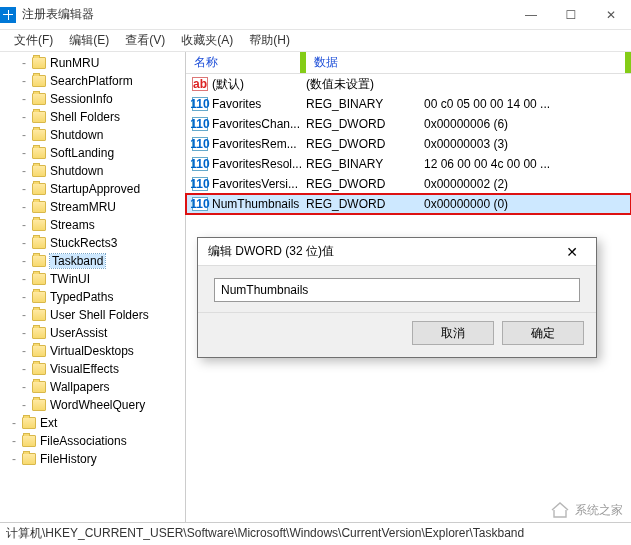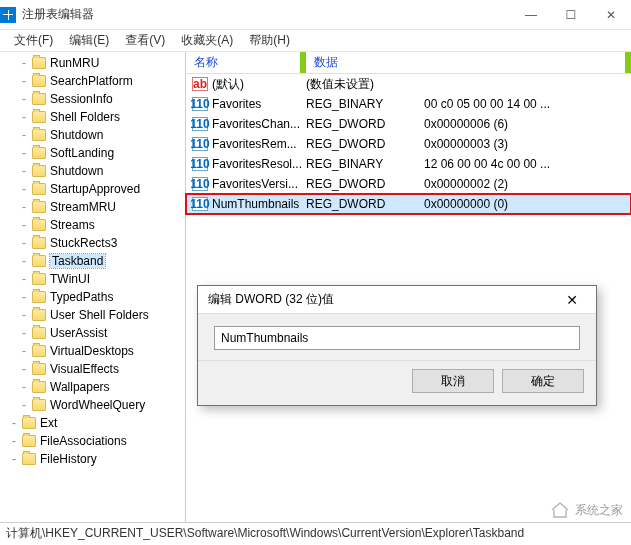--- a/index.html
+++ b/index.html
@@ -38,21 +38,21 @@
 .list-row.selected { background: #cde8ff; outline: 2px solid #d11; outline-offset: -1px; }
 .val-icon { width: 16px; height: 14px; margin: 0 4px 0 6px; display: flex; align-items: center; justify-content: center; font-size: 12px; font-weight: bold; border: 1px solid #888; background: #fff; }
 .val-icon.str { color: #d22; border-color: #d77; }
 .val-icon.bin { color: #06c; border-color: #6ac; }
 .cell-name { width: 94px; overflow: hidden; text-overflow: ellipsis; white-space: nowrap; }
 .cell-type { width: 118px; }
 .cell-data { flex: 1; white-space: nowrap; overflow: hidden; }
 
 .statusbar { height: 22px; border-top: 1px solid #ccc; display: flex; align-items: center; padding: 0 6px; color: #333; white-space: nowrap; overflow: hidden; }
 
-.dialog { position: absolute; left: 197px; top: 237px; width: 400px; background: #f0f0f0; border: 1px solid #707070; box-shadow: 4px 4px 10px rgba(0,0,0,.25); margin-top: 48px; }
+.dialog { position: absolute; left: 197px; top: 237px; width: 400px; background: #f0f0f0; border: 1px solid #707070; box-shadow: 4px 4px 10px rgba(0,0,0,.25); }
 .dlg-title { height: 28px; background: #fff; display: flex; align-items: center; padding: 0 10px; border-bottom: 1px solid #ddd; }
 .dlg-title span:first-child { flex: 1; }
 .dlg-close { width: 28px; text-align: center; font-size: 14px; }
 .dlg-body { padding: 12px 16px 10px; }
 .dlg-label { margin-bottom: 4px; color: #000; }
 .dlg-input { width: 100%; height: 24px; border: 1px solid #999; padding: 0 6px; background: #fff; }
 .dlg-row2 { display: flex; gap: 20px; margin-top: 14px; }
 .dlg-left { flex: 1; }
 .dlg-right { width: 150px; }
 .redbox { border: 2px solid #d11; padding: 4px 6px 10px; margin: -4px -6px; }

